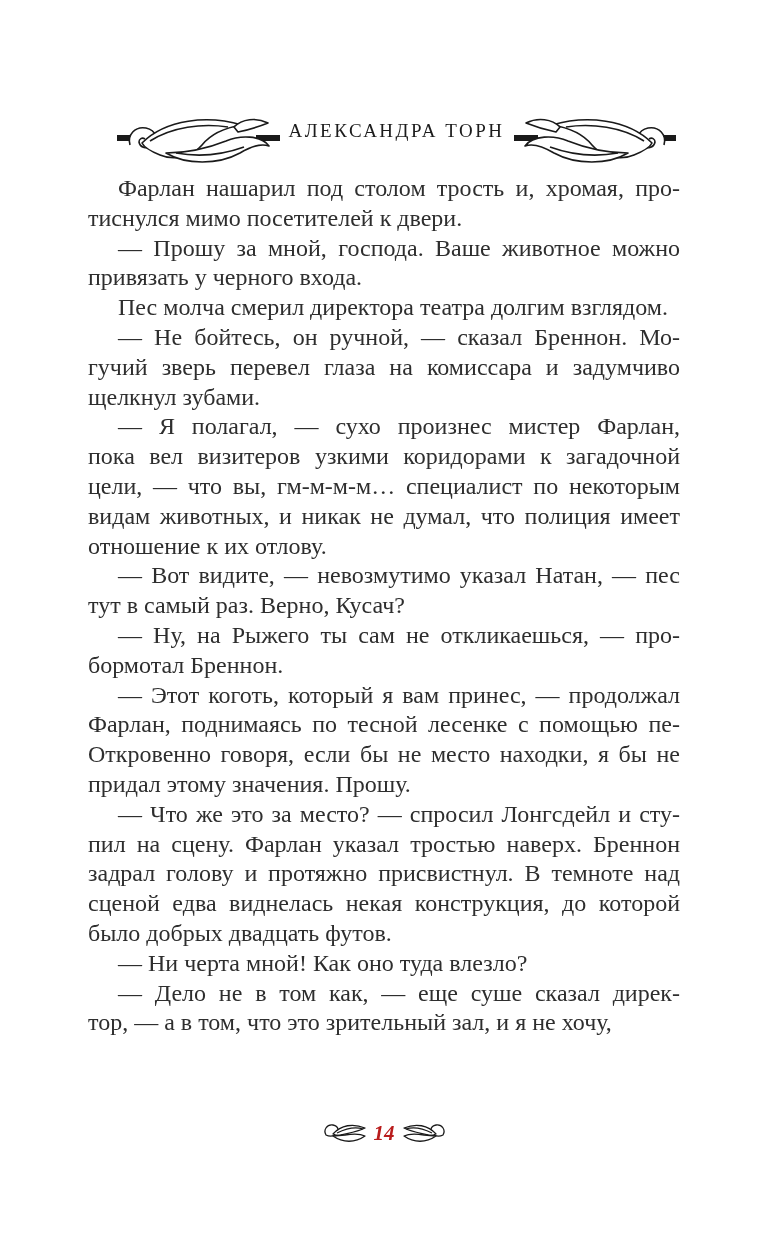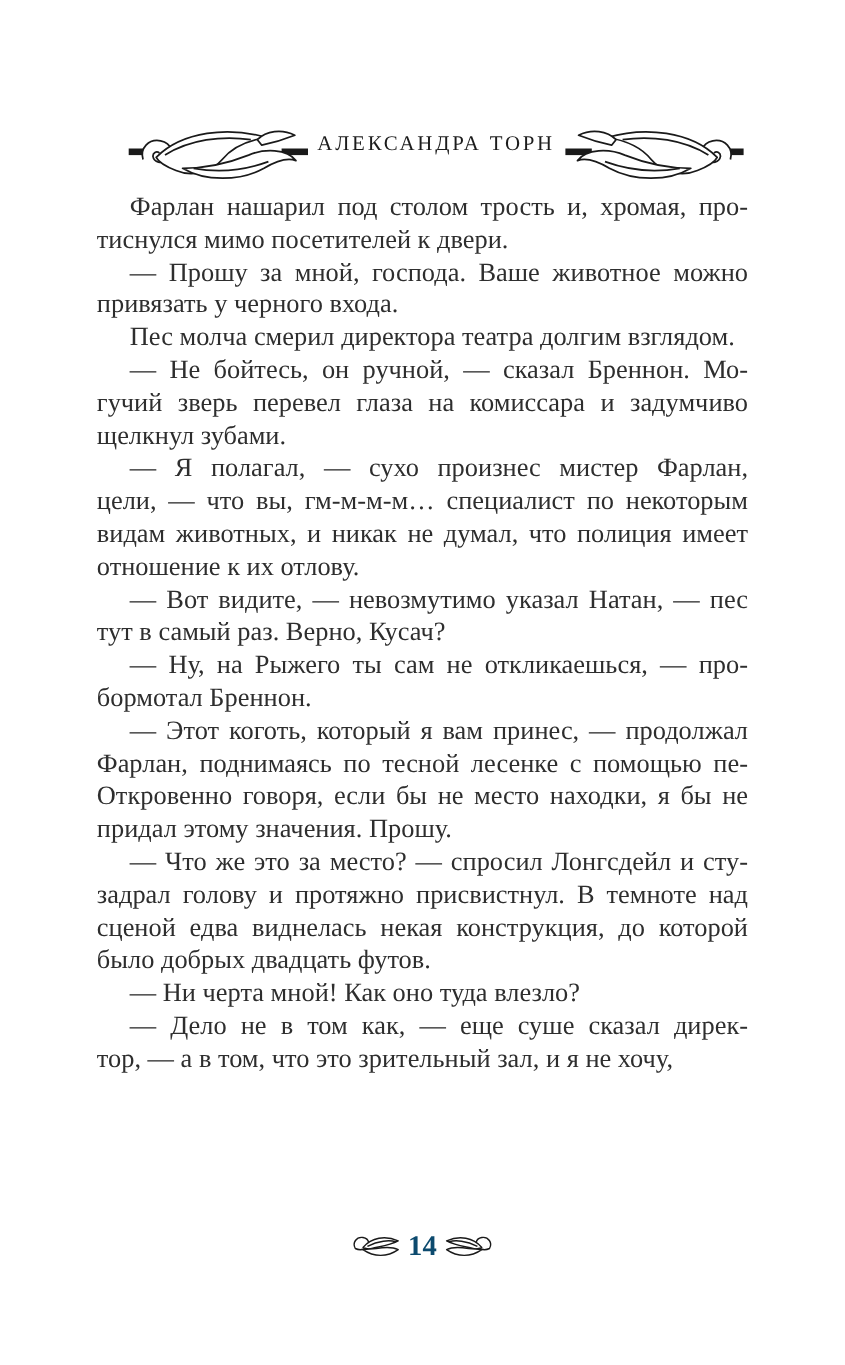--- a/index.html
+++ b/index.html
@@ -79,24 +79,25 @@
     top: 1088px;
     height: 34px;
     display: flex;
     align-items: center;
     justify-content: center;
     gap: 7px;
   }
   .sprig svg { display: block; }
   .sprig.mirror svg { transform: scaleX(-1); }
   .pagenum {
-    font-size: 26px;
+    font-size: 21px;
     font-weight: bold;
-    color: #0c4a6e;
+    color: #b91c1c;
     line-height: 1;
+    font-style: italic;
   }
 </style>
 </head>
 <body>
 
 <div class="page">
 
   <header class="header">
     <span class="rule grow"></span>
     <span class="flourish">
@@ -132,32 +133,34 @@
   <main class="body-text">
       <div class="line indent">Фарлан нашарил под столом трость и, хромая, про-</div>
       <div class="line end">тиснулся мимо посетителей к двери.</div>
       <div class="line indent">— Прошу за мной, господа. Ваше животное можно</div>
       <div class="line end">привязать у черного входа.</div>
       <div class="line indent end">Пес молча смерил директора театра долгим взглядом.</div>
       <div class="line indent">— Не бойтесь, он ручной, — сказал Бреннон. Мо-</div>
       <div class="line">гучий зверь перевел глаза на комиссара и задумчиво</div>
       <div class="line end">щелкнул зубами.</div>
       <div class="line indent">— Я полагал, — сухо произнес мистер Фарлан,</div>
+      <div class="line">пока вел визитеров узкими коридорами к загадочной</div>
       <div class="line">цели, — что вы, гм-м-м-м… специалист по некоторым</div>
       <div class="line">видам животных, и никак не думал, что полиция имеет</div>
       <div class="line end">отношение к их отлову.</div>
       <div class="line indent">— Вот видите, — невозмутимо указал Натан, — пес</div>
       <div class="line end">тут в самый раз. Верно, Кусач?</div>
       <div class="line indent">— Ну, на Рыжего ты сам не откликаешься, — про-</div>
       <div class="line end">бормотал Бреннон.</div>
       <div class="line indent">— Этот коготь, который я вам принес, — продолжал</div>
       <div class="line">Фарлан, поднимаясь по тесной лесенке с помощью пе-</div>
       <div class="line">Откровенно говоря, если бы не место находки, я бы не</div>
       <div class="line end">придал этому значения. Прошу.</div>
       <div class="line indent">— Что же это за место? — спросил Лонгсдейл и сту-</div>
+      <div class="line">пил на сцену. Фарлан указал тростью наверх. Бреннон</div>
       <div class="line">задрал голову и протяжно присвистнул. В темноте над</div>
       <div class="line">сценой едва виднелась некая конструкция, до которой</div>
       <div class="line end">было добрых двадцать футов.</div>
       <div class="line indent end">— Ни черта мной! Как оно туда влезло?</div>
       <div class="line indent">— Дело не в том как, — еще суше сказал дирек-</div>
       <div class="line end">тор, — а в том, что это зрительный зал, и я не хочу,</div>
     </main>
 
   <footer class="footer">
     <span class="sprig">

